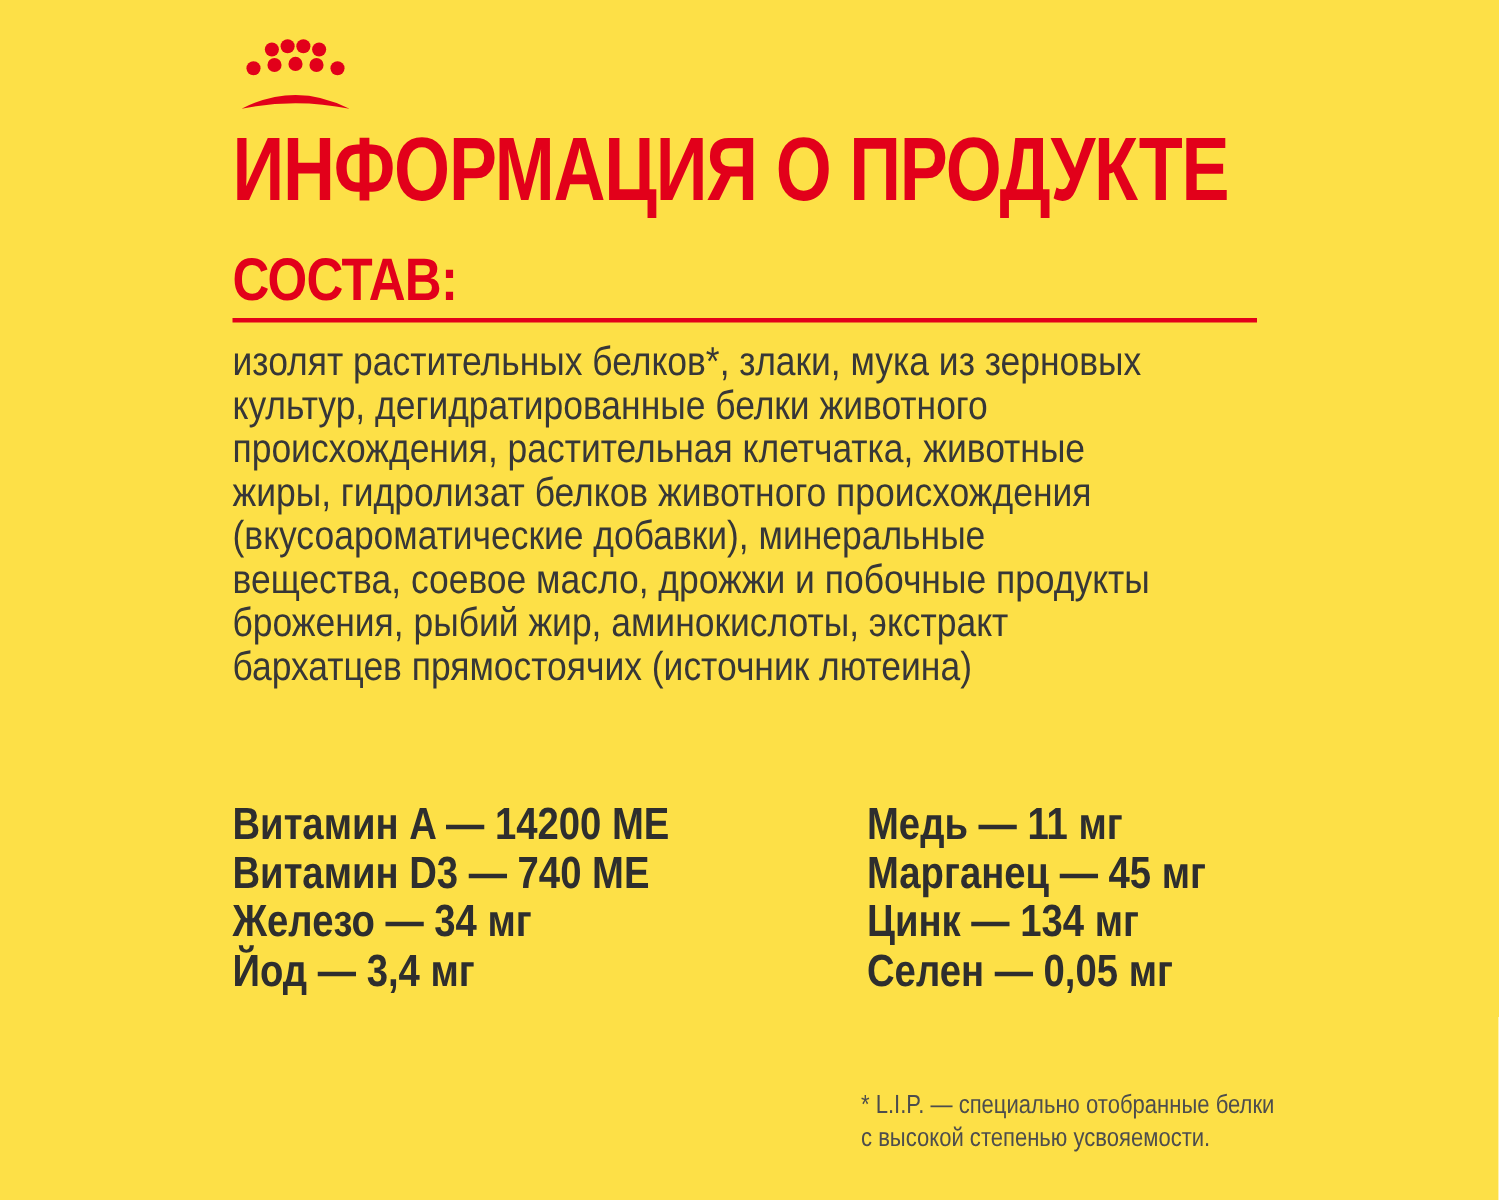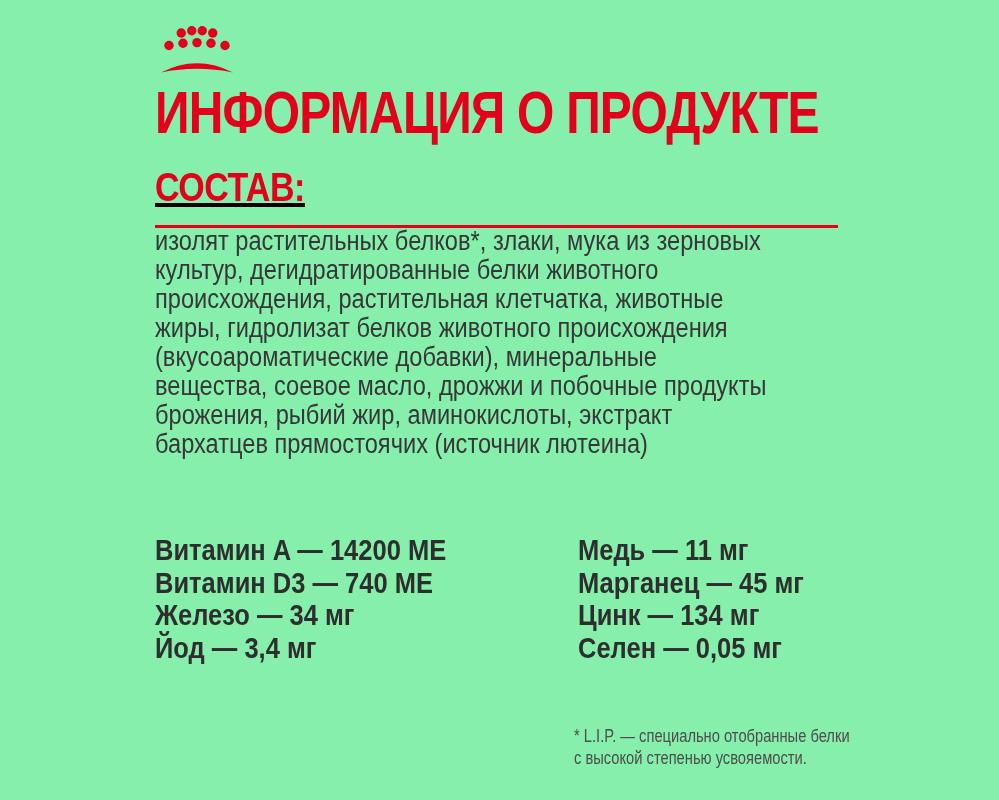--- a/index.html
+++ b/index.html
@@ -5,36 +5,36 @@
   :root{
     --red:#e2001a;
     --body-gray:#373737;
     --add-gray:#2e2e2e;
     --foot-gray:#4d4d4d;
   }
   html,body{margin:0;padding:0;background:#ffffff;}
   .page{
     position:relative;
     width:999px;height:800px;
-    background:#86efac;
+    background:#fde047;
     overflow:hidden;
     font-family:"Liberation Sans", sans-serif;
   }
   .crown{
     position:absolute;left:158px;top:24px;width:78px;height:54px;
   }
   .page-title{
     position:absolute;left:155px;top:83px;margin:0;
     font-size:60px;line-height:60px;font-weight:700;
     color:var(--red);letter-spacing:-1px;white-space:nowrap;
     transform:scaleX(0.80);transform-origin:left top;
   }
   .section-head{
     position:absolute;left:155px;width:683px;
-    padding-bottom:18px;border-bottom:3px solid var(--red);text-decoration:underline;
+    padding-bottom:5px;border-bottom:3px solid var(--red);
   }
   .section-head h2{
     margin:0;font-size:40px;line-height:40px;font-weight:700;
     color:var(--red);letter-spacing:-0.5px;white-space:nowrap;
     transform:scaleX(0.85);transform-origin:left top;
   }
   .head-composition{top:167px;}
   .head-additives{top:469px;}
   .composition-text{
     position:absolute;left:155px;top:227px;width:790px;

